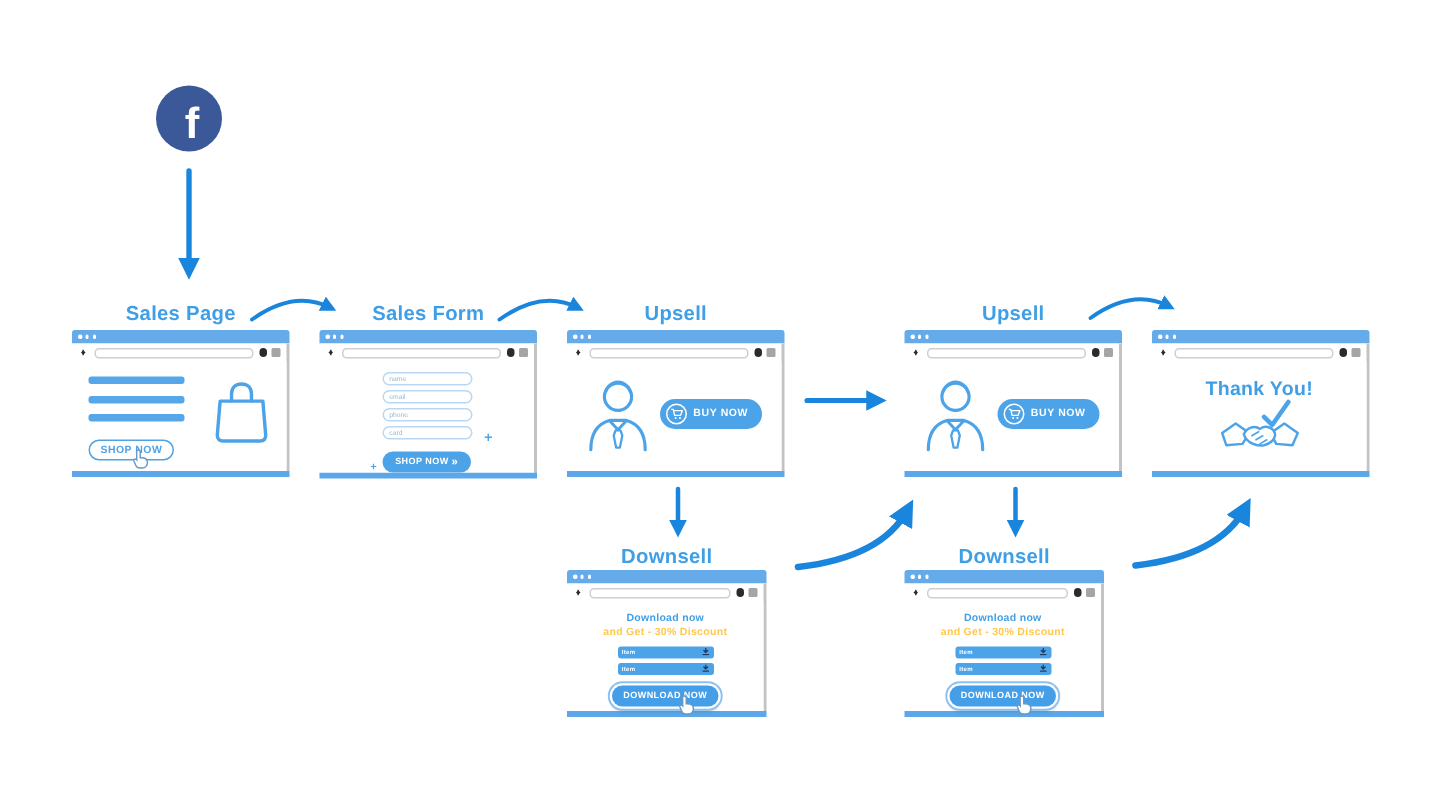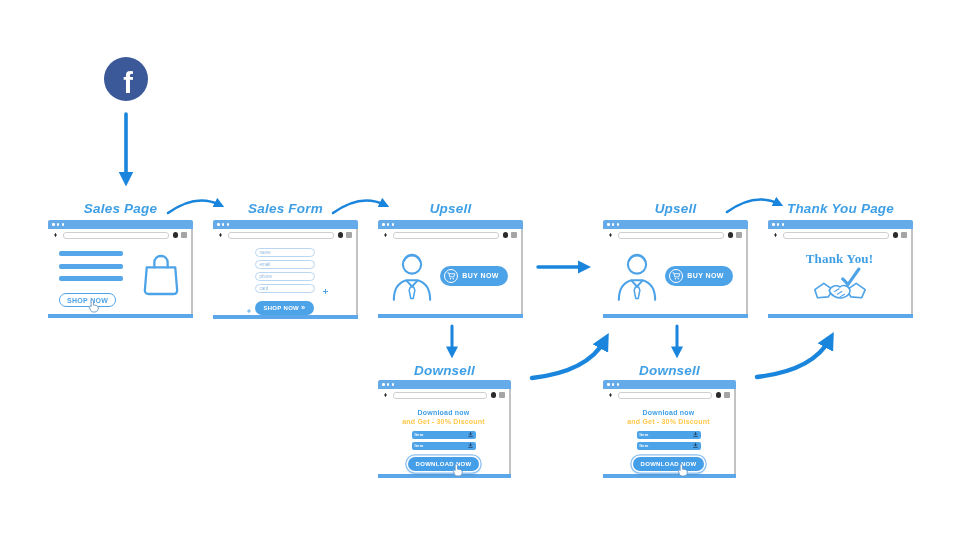--- a/index.html
+++ b/index.html
@@ -7,21 +7,21 @@
           font-family:"Liberation Sans",sans-serif;}
   .arrows{position:absolute;left:0;top:0;z-index:6;pointer-events:none;}
 
   
   .fb{position:absolute;left:104px;top:57px;width:44px;height:44px;border-radius:50%;
       background:#3b5998;color:#fff;display:flex;align-items:center;justify-content:center;z-index:3;}
   .fb span{font-size:29px;font-weight:bold;transform:translate(2px,4px);}
 
   
   .title{position:absolute;text-align:center;font-weight:bold;font-size:13.5px;color:#3f9fe6;
-         letter-spacing:.2px;z-index:3;font-style:italic;}
+         letter-spacing:.2px;z-index:3;}
 
   
   .window{position:absolute;display:flex;flex-direction:column;background:#fff;z-index:2;}
   .win-top{height:9px;background:#66abe9;border-radius:2px 2px 0 0;display:flex;align-items:center;
            padding-left:4px;gap:2.2px;flex:none;}
   .dot{width:2.6px;height:2.6px;background:#fff;border-radius:50%;flex:none;}
   .win-mid{flex:1;display:flex;flex-direction:column;border-right:2px solid #c3c3c3;background:#fff;}
   .win-toolbar{height:12px;display:flex;align-items:center;padding:0 4px;flex:none;}
   .tri{width:0;height:0;border:2.4px solid transparent;flex:none;}
   .tri.back{border-right-color:#2b2b2b;margin-right:-1px;}
@@ -50,21 +50,21 @@
   .sparkle{position:absolute;color:#4da3e8;}
 
   
   .up-row{display:flex;align-items:center;justify-content:center;gap:7px;height:100%;padding-bottom:4px;box-sizing:border-box;}
   .buy-pill{display:flex;align-items:center;gap:4px;background:#4da3e8;border-radius:12px;padding:3px 9px 3px 4px;}
   .cart-circle{width:14px;height:14px;border:1.3px solid #fff;border-radius:50%;display:flex;
                align-items:center;justify-content:center;box-sizing:border-box;flex:none;}
   .buy-label{color:#fff;font-size:7px;font-weight:bold;letter-spacing:.4px;}
 
   
-  .ty-col{display:flex;flex-direction:column;align-items:center;padding-top:10px;font-family:Liberation Serif, serif;}
+  .ty-col{display:flex;flex-direction:column;align-items:center;padding-top:10px;}
   .ty-msg{font-size:13px;font-weight:bold;color:#3f9fe6;letter-spacing:.2px;}
 
   
   .ds-col{display:flex;flex-direction:column;align-items:center;padding-top:8px;position:relative;height:100%;box-sizing:border-box;}
   .ds-l1{font-size:7px;font-weight:bold;color:#3f9fe6;letter-spacing:.2px;}
   .ds-l2{font-size:7px;font-weight:bold;color:#ffc84a;margin-top:1.5px;letter-spacing:.2px;}
   .ds-items{margin-top:6px;display:flex;flex-direction:column;gap:3px;}
   .item-bar{width:64px;height:8px;background:#4da3e8;border-radius:2px;display:flex;align-items:center;
             justify-content:space-between;padding:0 3px;box-sizing:border-box;}
   .item-label{color:#fff;font-size:4px;font-weight:bold;letter-spacing:.2px;}
@@ -95,21 +95,20 @@
   </svg>
 
   <div class="fb">
     <span>f</span>
   </div>
 
   <div class="title" style="left:48px;top:201px;width:145px">Sales Page</div>
   <div class="title" style="left:213px;top:201px;width:145px">Sales Form</div>
   <div class="title" style="left:378px;top:201px;width:145px">Upsell</div>
   <div class="title" style="left:603px;top:201px;width:145px">Upsell</div>
-  <div class="title" style="left:768px;top:201px;width:145px">Thank You Page</div>
   <div class="title" style="left:378px;top:363px;width:133px">Downsell</div>
   <div class="title" style="left:603px;top:363px;width:133px">Downsell</div>
 
   <div class="window" style="left:48px;top:220px;width:145px;height:98px">
     <div class="win-top">
       <span class="dot"></span>
         <span class="dot"></span>
         <span class="dot"></span>
     </div>
     <div class="win-mid">

